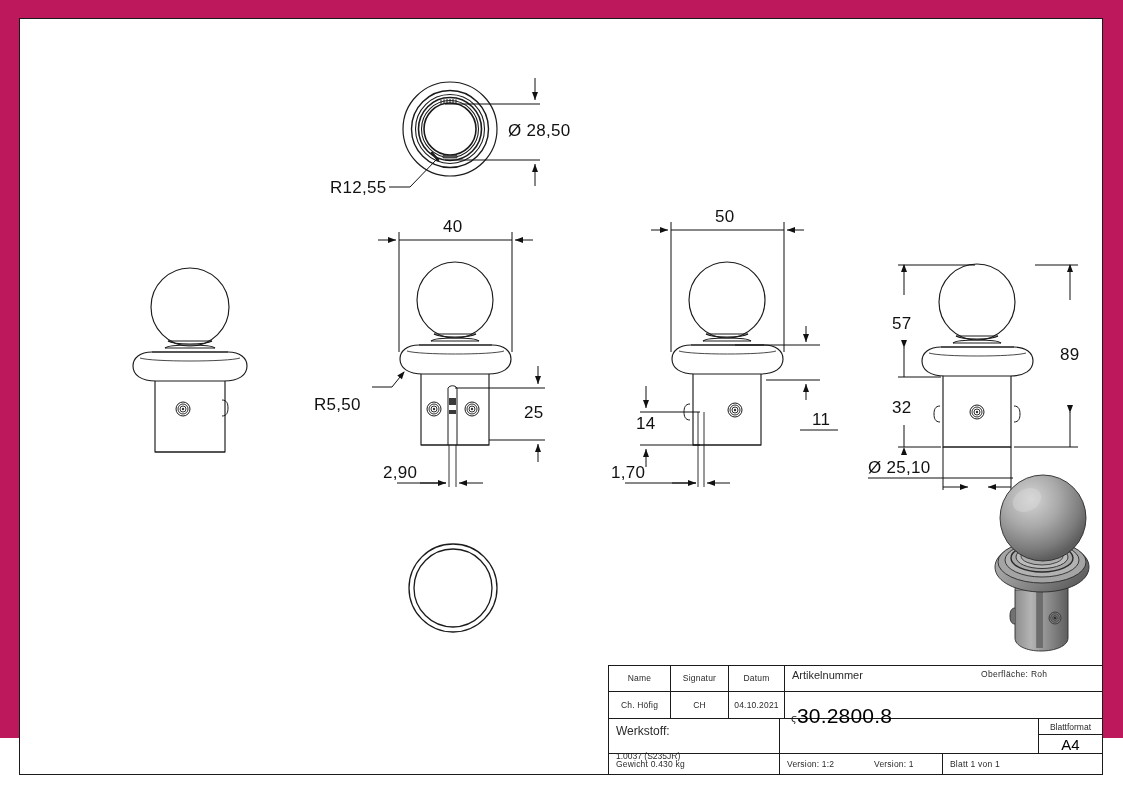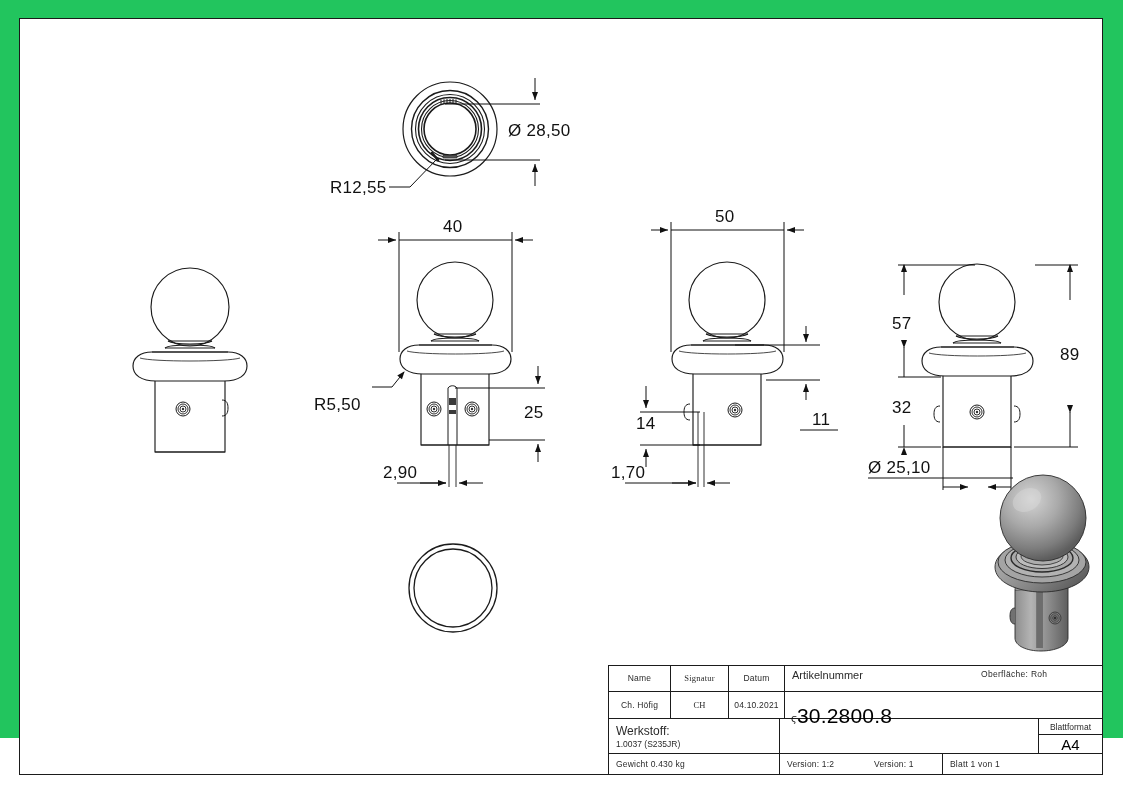--- a/index.html
+++ b/index.html
@@ -12,21 +12,21 @@
     height: 794px;
     position: relative;
     font-family: "Liberation Sans", sans-serif;
     overflow: hidden;
   }
   #sheet {
     position: absolute;
     left: 0; top: 0;
     width: 1123px;
     height: 738px;
-    background: #22c55e;
+    background: #be185d;
   }
   #frame {
     position: absolute;
     left: 19px;
     top: 18px;
     width: 1084px;
     height: 757px;
     border: 1.6px solid #1b1b1b;
     box-sizing: border-box;
     background: #fff;
@@ -74,21 +74,21 @@
     padding: 0 4px;
     font-size: 8.5px;
     letter-spacing: 0.2px;
     white-space: nowrap;
     overflow: hidden;
   }
   .cell.vr { border-right: 1.2px solid #1b1b1b; }
   .cell.left { justify-content: flex-start; padding-left: 7px; }
 
   .c-name { width: 62px; }
-  .c-sig  { width: 58px; font-family: Liberation Serif, serif; }
+  .c-sig  { width: 58px; }
   .c-date { width: 56px; }
 
   .artnr-wrap {
     position: relative;
     flex: 1;
     display: flex;
     align-items: flex-start;
     box-sizing: border-box;
   }
   .lbl-artnr {
@@ -128,21 +128,21 @@
   }
 
   .werk-cell {
     width: 171px;
     box-sizing: border-box;
     border-right: 1.2px solid #1b1b1b;
     position: relative;
     padding-left: 7px;
   }
   .werk-l1 { position: absolute; left: 7px; top: 5px; font-size: 12px; }
-  .werk-l2 { position: absolute; left: 7px; top: 20px; font-size: 8.5px; }
+  .werk-l2 { position: absolute; left: 7px; top: 32px; font-size: 8.5px; }
 
   .mid-blank { flex: 1; box-sizing: border-box; border-right: 1.2px solid #1b1b1b; }
 
   .format-cell {
     width: 63px;
     box-sizing: border-box;
     display: flex;
     flex-direction: column;
   }
   .format-lbl {

